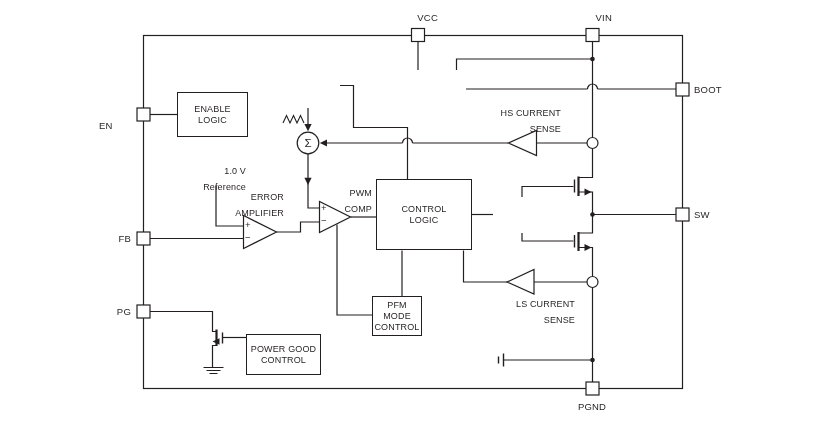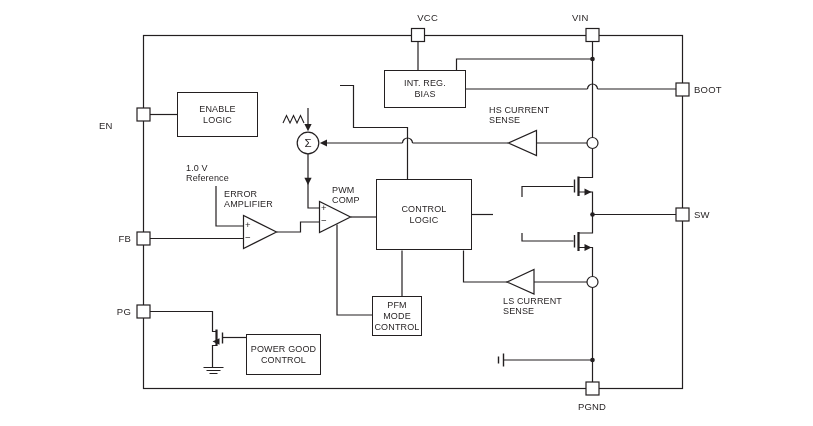--- a/index.html
+++ b/index.html
@@ -23,23 +23,23 @@
     justify-content: center;
     text-align: center;
     font-size: 9px;
     line-height: 11px;
     letter-spacing: 0.15px;
     white-space: pre-line;
   }
   .lbl {
     position: absolute;
     font-size: 9px;
-    line-height: 10px;
+    line-height: 16px;
     letter-spacing: 0.15px;
-    text-align: left;
+    text-align: right;
     white-space: pre-line;
   }
   .pin-lbl {
     position: absolute;
     font-size: 9.5px;
     line-height: 11px;
     letter-spacing: 0.2px;
   }
   .sign {
     position: absolute;
@@ -142,34 +142,32 @@
         <rect x="676" y="83" width="13" height="13"></rect>
         <rect x="676" y="208" width="13" height="13"></rect>
         <rect x="586" y="382" width="13" height="13"></rect>
         <rect x="137" y="108" width="13" height="13"></rect>
         <rect x="137" y="232" width="13" height="13"></rect>
         <rect x="137" y="305" width="13" height="13"></rect>
       </g>
     </g>
   </svg>
 
-  <div class="block" style="left:177px; top:92px; width:81px; height:45px;">ENABLE
+  <div class="block" style="left:177px; top:92px; width:71px; height:45px;">ENABLE
 LOGIC</div>
-  <div class="block" style="left:384px; top:70px; width:82px; height:38px;">INT. REG.
-BIAS</div>
   <div class="block" style="left:376px; top:179px; width:96px; height:71px;">CONTROL
 LOGIC</div>
   <div class="block" style="left:372px; top:296px; width:50px; height:40px;">PFM
 MODE
 CONTROL</div>
   <div class="block" style="left:246px; top:334px; width:75px; height:41px;">POWER GOOD
 CONTROL</div>
 
   <div class="pin-lbl" style="left:398px; top:12px; width:40px; text-align:right;">VCC</div>
-  <div class="pin-lbl" style="left:572px; top:12px; width:40px; text-align:left;">VIN</div>
+  <div class="pin-lbl" style="left:572px; top:12px; width:40px; text-align:right;">VIN</div>
   <div class="pin-lbl" style="left:694px; top:84px;">BOOT</div>
   <div class="pin-lbl" style="left:694px; top:209px;">SW</div>
   <div class="pin-lbl" style="left:572px; top:401px; width:40px; text-align:center;">PGND</div>
   <div class="pin-lbl" style="left:99px; top:120px; width:32px; ">EN</div>
   <div class="pin-lbl" style="left:99px; top:233px; width:32px; text-align:right;">FB</div>
   <div class="pin-lbl" style="left:99px; top:306px; width:32px; text-align:right;">PG</div>
 
   <div class="lbl" style="left:186px; top:163px; width:60px;">1.0 V
 Reference</div>
   <div class="lbl" style="left:224px; top:189px; width:60px;">ERROR

